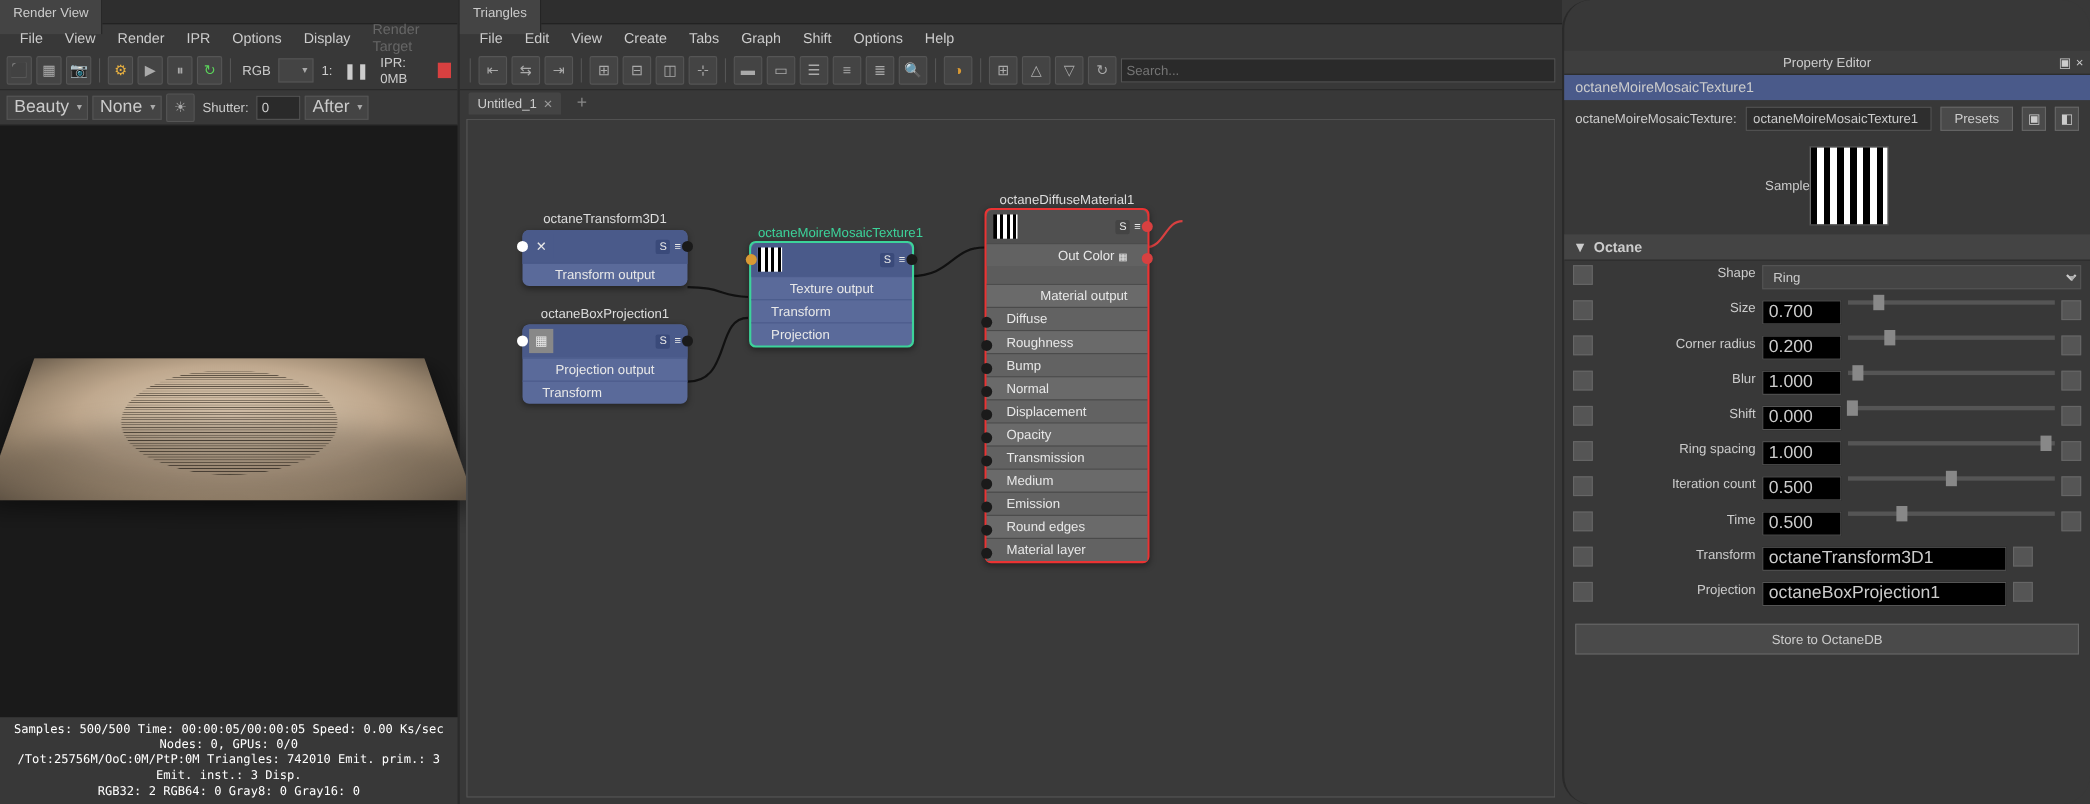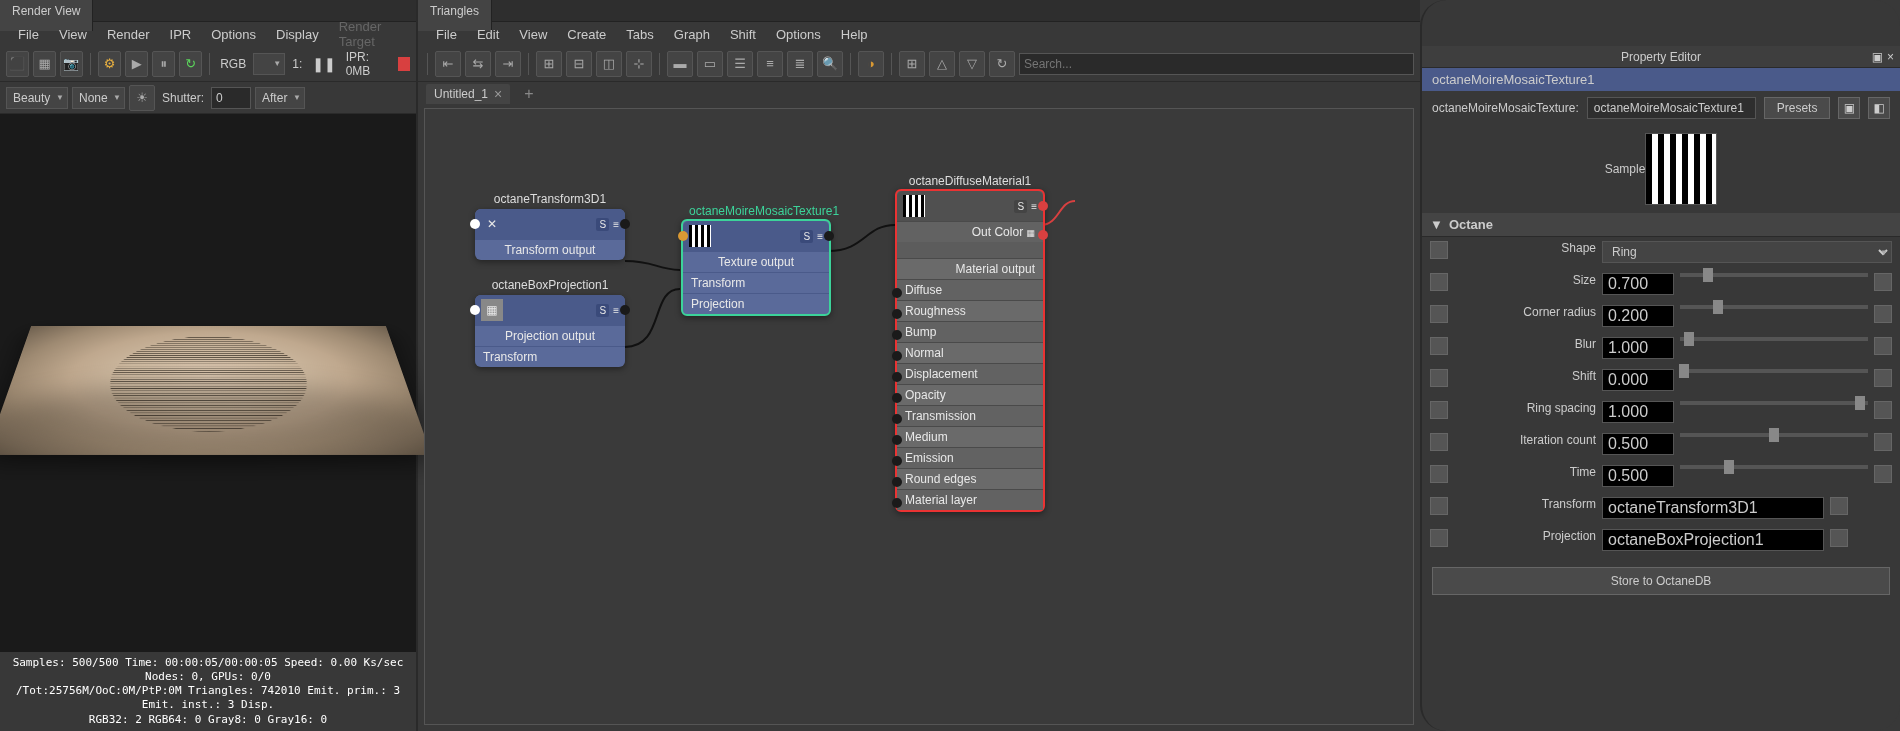--- a/index.html
+++ b/index.html
@@ -79,21 +79,21 @@
   height: 22px;
   padding: 0 4px;
   font-size: 12px;
 }
 .toolbar-select {
   background: #444;
   border: 1px solid #555;
   color: #ccc;
   height: 22px;
   padding: 0 16px 0 6px;
-  font-size: 12px;
+  font-size: 16px;
   appearance: none;
   position: relative;
 }
 .dropdown-wrap { position: relative; display: inline-flex; align-items: center; }
 .dropdown-wrap::after { content: "▼"; position: absolute; right: 4px; font-size: 8px; color: #aaa; pointer-events: none; }
 
 .second-toolbar {
   display: flex;
   align-items: center;
   gap: 4px;
@@ -208,21 +208,21 @@
 .node-header-icon {
   width: 22px;
   height: 22px;
   background: #eee;
   display: flex;
   align-items: center;
   justify-content: center;
 }
 .node-header-right { display: flex; gap: 4px; align-items: center; }
 .node-row {
-  padding: 3px 8px;
+  padding: 3px 18px;
   text-align: center;
   border-top: 1px solid #4a5a8a;
   position: relative;
 }
 .node-row.left { text-align: left; }
 .port {
   width: 10px;
   height: 10px;
   border-radius: 50%;
   background: #1a1a1a;

